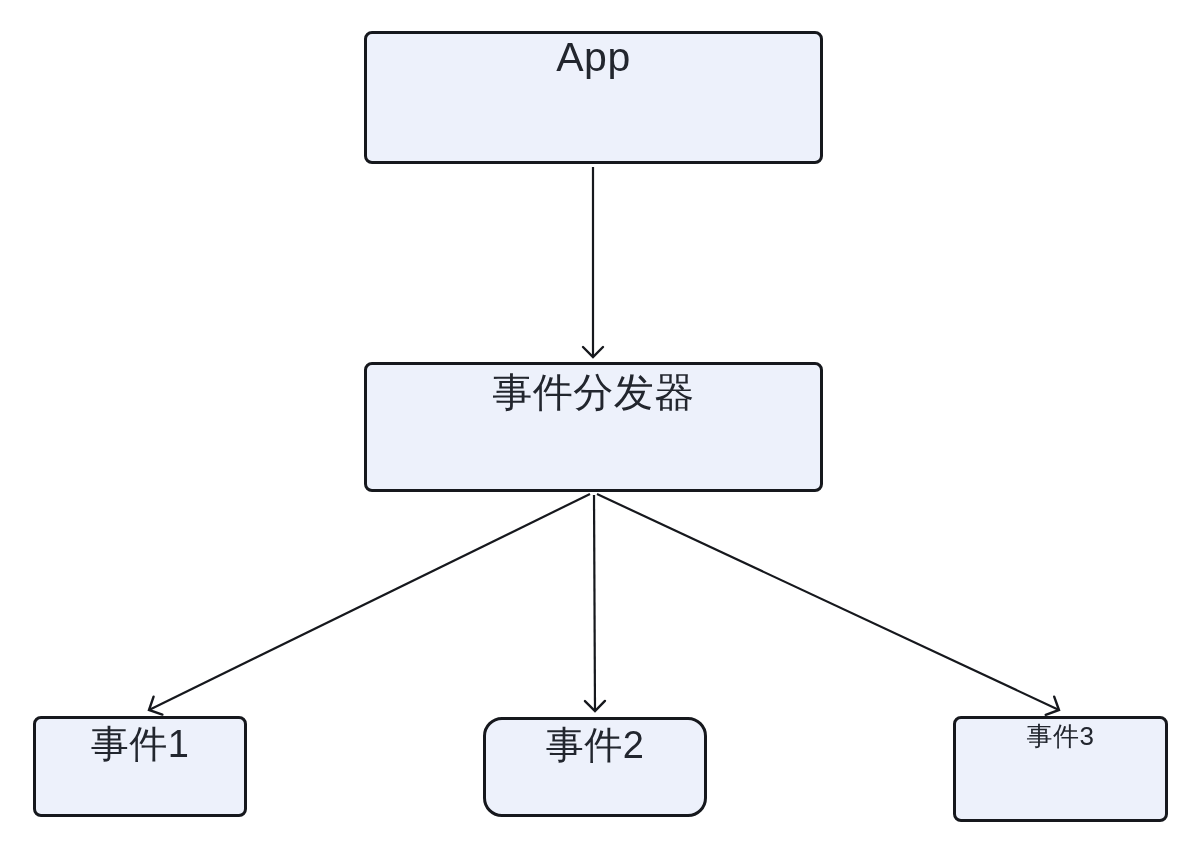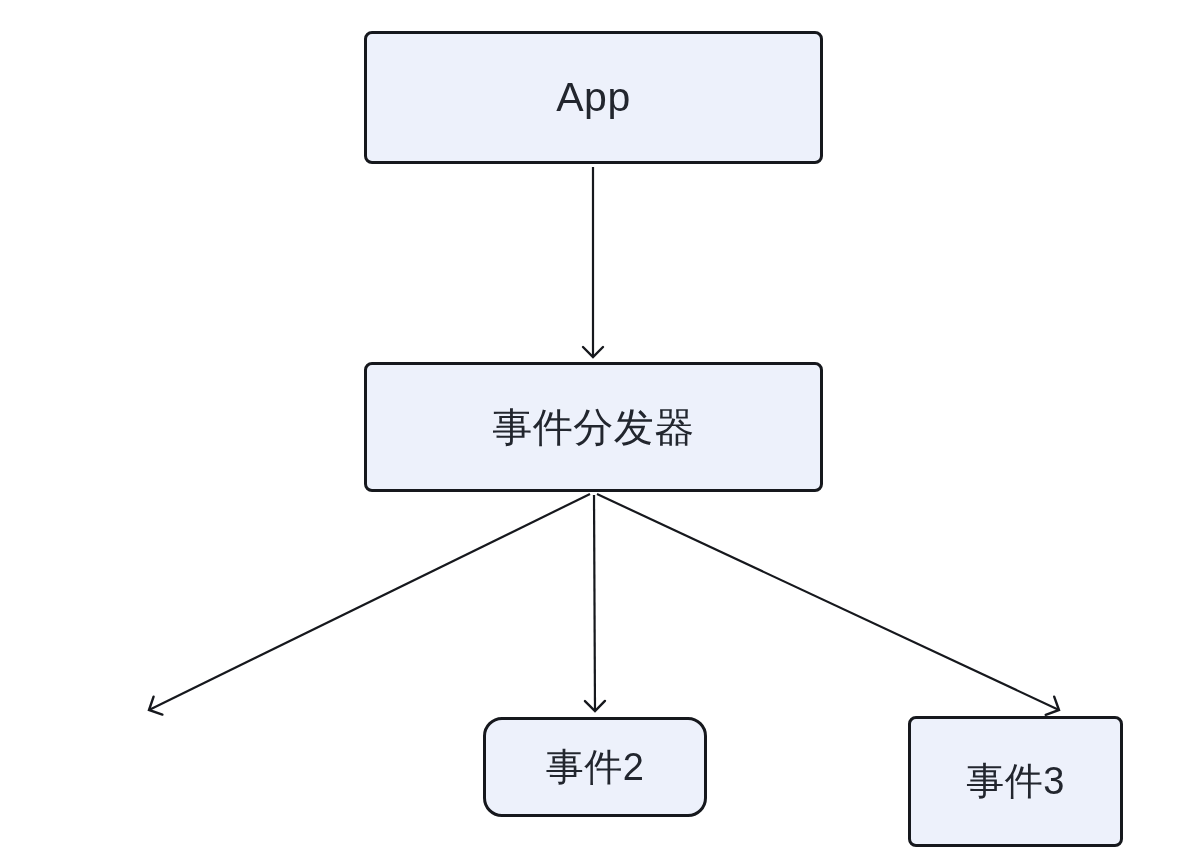--- a/index.html
+++ b/index.html
@@ -22,33 +22,32 @@
     width: 1200px;
     height: 850px;
   }
   .node {
     position: absolute;
     box-sizing: border-box;
     background: #edf1fb;
     border: 3px solid #16181d;
     border-radius: 8px;
     display: flex;
-    align-items: center;
     justify-content: center;
     color: #22262e;
   }
   .node-label {
     white-space: nowrap;
     letter-spacing: 0.5px;
   }
   .node-app        { left: 364px; top: 31px;  width: 459px; height: 133px; font-size: 41px; }
   .node-dispatcher { left: 364px; top: 362px; width: 459px; height: 130px; font-size: 40px; }
   .node-event1     { left: 33px;  top: 716px; width: 214px; height: 101px; font-size: 38px; }
   .node-event2     { left: 483px; top: 717px; width: 224px; height: 100px; font-size: 38px; border-radius: 19px; }
-  .node-event3     { left: 908px; top: 716px; width: 215px; height: 131px; font-size: 38px; }
+  .node-event3     { left: 953px; top: 716px; width: 215px; height: 106px; font-size: 26px; }
 </style>
 </head>
 <body>
 
 <div class="canvas">
 
   <svg class="edges-layer" width="1200" height="850" viewBox="0 0 1200 850" xmlns="http://www.w3.org/2000/svg">
     <defs>
       <marker id="chevron" viewBox="0 0 14 24" markerWidth="14" markerHeight="24" refX="12" refY="12" orient="auto" markerUnits="userSpaceOnUse">
         <path d="M2 2 L12 12 L2 22" fill="none" stroke="#16181d" stroke-width="2.4" stroke-linecap="round"></path>
@@ -65,20 +64,23 @@
   </svg>
 
   <div class="node node-app">
     <span class="node-label">App</span>
   </div>
 
   <div class="node node-dispatcher">
     <span class="node-label">事件分发器</span>
   </div>
 
+  <div class="node node-event1">
+    <span class="node-label">事件1</span>
+  </div>
 
   <div class="node node-event2">
     <span class="node-label">事件2</span>
   </div>
 
   <div class="node node-event3">
     <span class="node-label">事件3</span>
   </div>
 
 </div>

